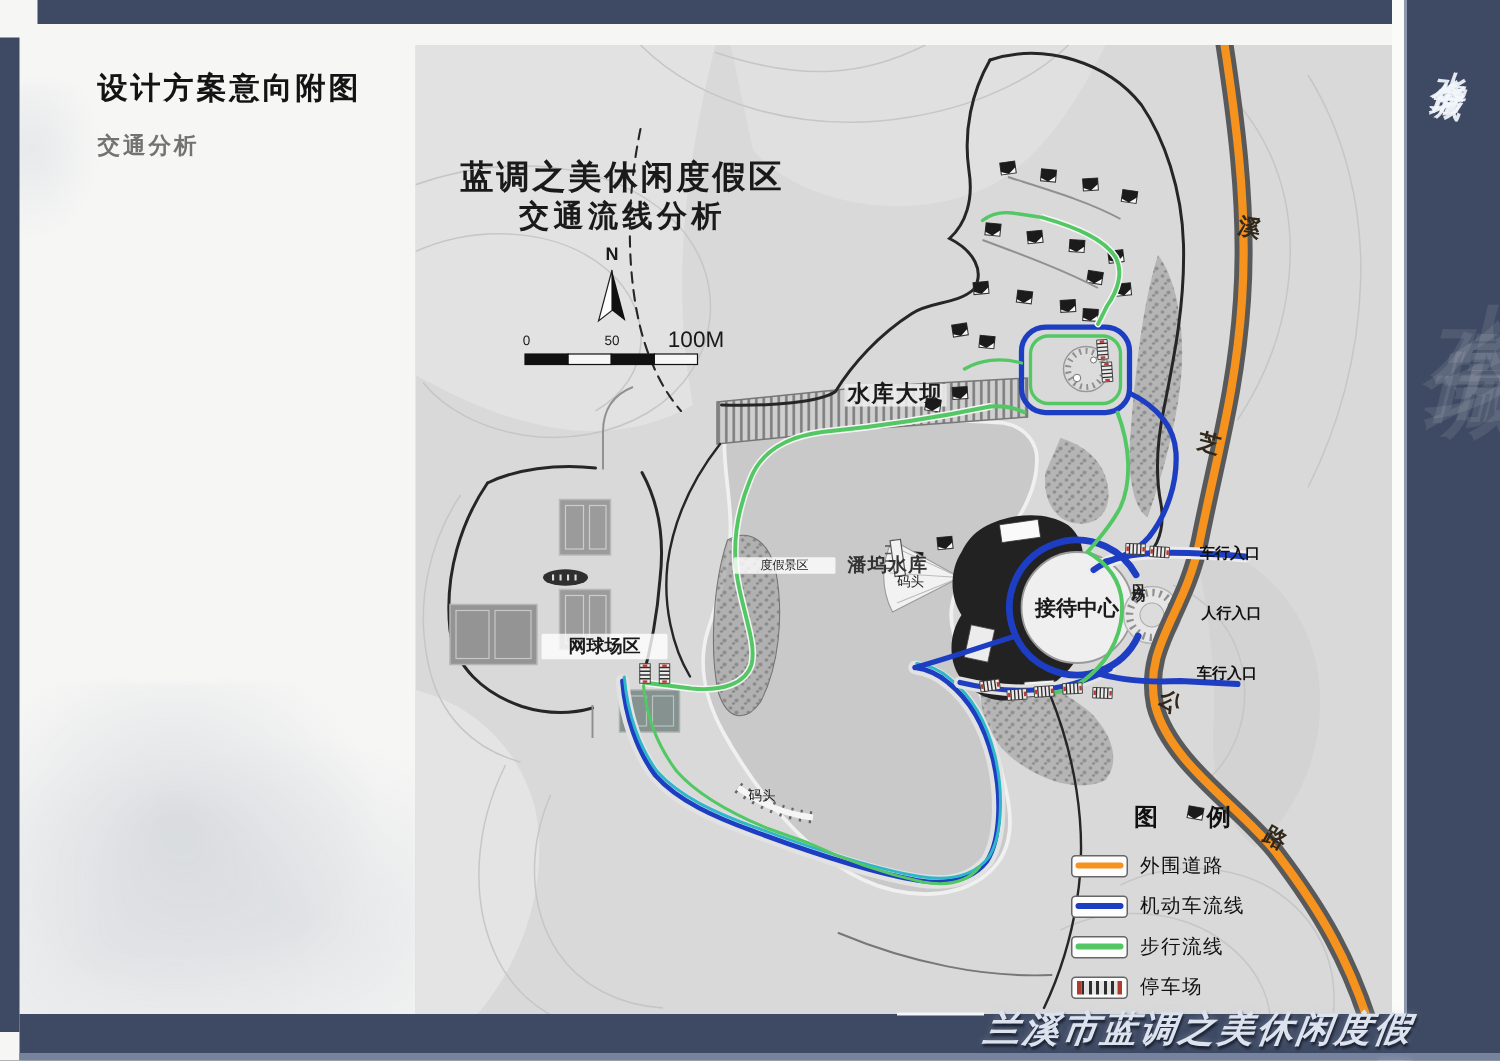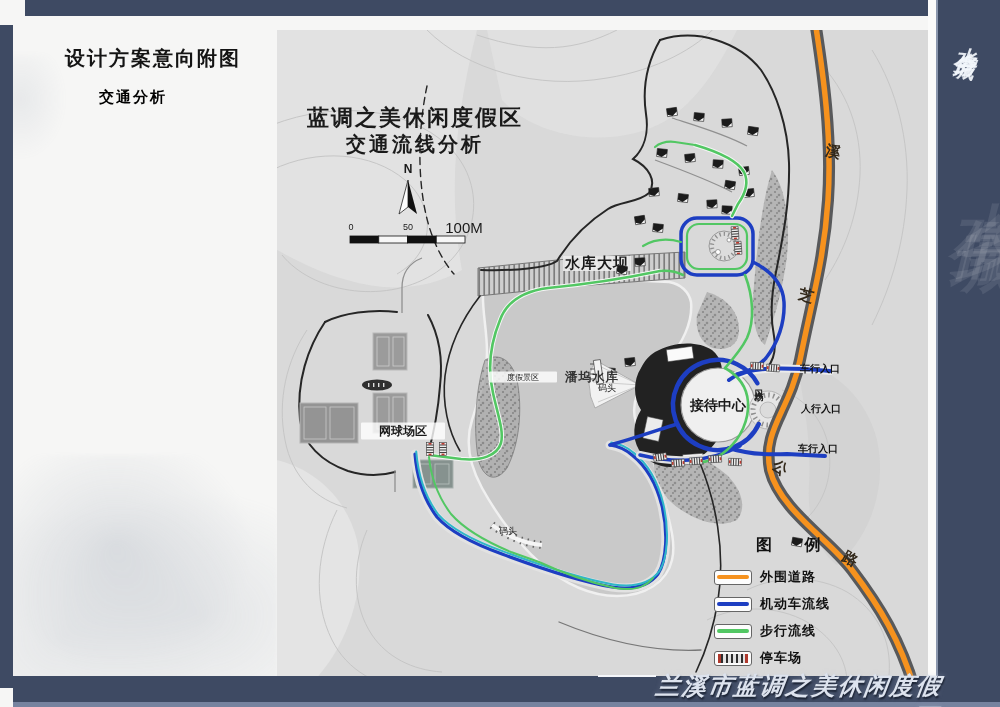--- a/index.html
+++ b/index.html
@@ -9,21 +9,21 @@
   
   .bar{position:absolute;background:#3e4a63;}
   .bar-top{left:25px;top:0;width:975px;height:16px;}
   .bar-left{left:0;top:25px;width:13px;height:663px;}
   .bar-bottom{left:13px;top:676px;width:987px;height:31px;}
   .bar-bottom .lite{position:absolute;left:0;bottom:0;width:100%;height:5px;background:#76839f;}
   .bar-right{left:936px;top:0;width:64px;height:707px;border-left:2px solid #8b97ad;}
   .gap-right{position:absolute;left:928px;top:0;width:8px;height:684px;background:#fbfbfa;}
   
   .h-title{position:absolute;left:65px;top:45px;font-size:20px;font-weight:bold;color:#141414;letter-spacing:2px;}
-  .h-sub{position:absolute;left:65px;top:88px;font-size:15px;font-weight:bold;color:#000000;letter-spacing:2px;margin-left:34px;}
+  .h-sub{position:absolute;left:65px;top:88px;font-size:15px;font-weight:bold;color:#737373;letter-spacing:2px;}
   
   .wm-left{position:absolute;left:8px;top:455px;width:270px;height:230px;filter:blur(2px);opacity:.55;
     background:radial-gradient(ellipse at 40% 40%,rgba(145,155,170,.45),transparent 60%),
                radial-gradient(ellipse at 72% 70%,rgba(145,155,170,.35),transparent 55%),
                radial-gradient(ellipse at 20% 80%,rgba(145,155,170,.3),transparent 50%);}
   .wm-left2{position:absolute;left:0px;top:55px;width:70px;height:110px;filter:blur(3px);opacity:.3;
     background:radial-gradient(ellipse at 30% 40%,rgba(150,160,175,.5),transparent 65%);}
   
   .wm-side-s{position:absolute;left:944px;top:30px;height:150px;writing-mode:vertical-rl;
     font-family:"Liberation Serif",serif;font-style:italic;font-weight:bold;font-size:21px;
@@ -48,21 +48,21 @@
        width:22px;height:42px;line-height:11px;letter-spacing:1px;}
   
   .legend{position:absolute;left:437px;top:505px;width:160px;}
   .lg-title{font-size:16px;font-weight:bold;letter-spacing:14px;color:#111;margin:0 0 12px 42px;}
   .lg-row{display:flex;align-items:center;margin-bottom:9px;}
   .sw{width:38px;height:15px;background:#fdfdfd;border:1px solid #666;border-radius:3px;
       display:flex;align-items:center;justify-content:center;}
   .sw .ln{width:32px;height:4px;border-radius:2px;}
   .sw .park{width:30px;height:9px;border-left:3px solid #b03a2e;border-right:3px solid #b03a2e;
       background:repeating-linear-gradient(90deg,#2e2e2e 0 2px,#e3e3e3 2px 5px);}
-  .lg-label{font-size:13px;font-weight:bold;color:#111;margin-left:8px;letter-spacing:1px;text-align:center;}
+  .lg-label{font-size:13px;font-weight:normal;color:#111;margin-left:8px;letter-spacing:1px;text-align:center;}
 </style>
 </head>
 <body>
 
 <div class="stage">
 
   <div class="wm-left"></div>
   <div class="wm-left2"></div>
 
   <div class="h-title">设计方案意向附图</div>

